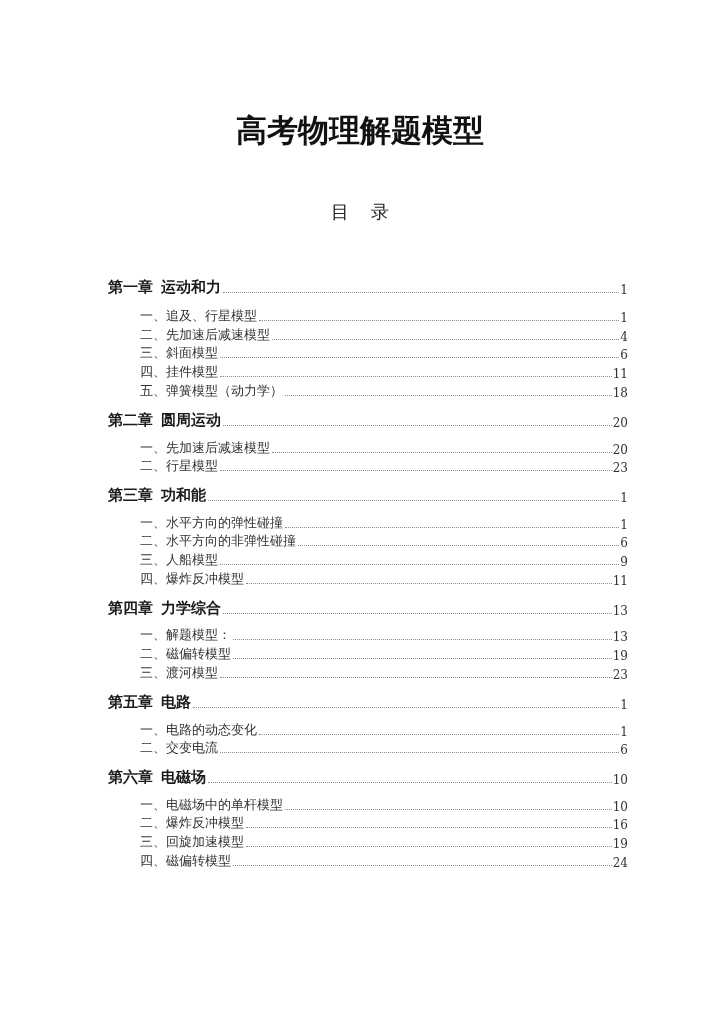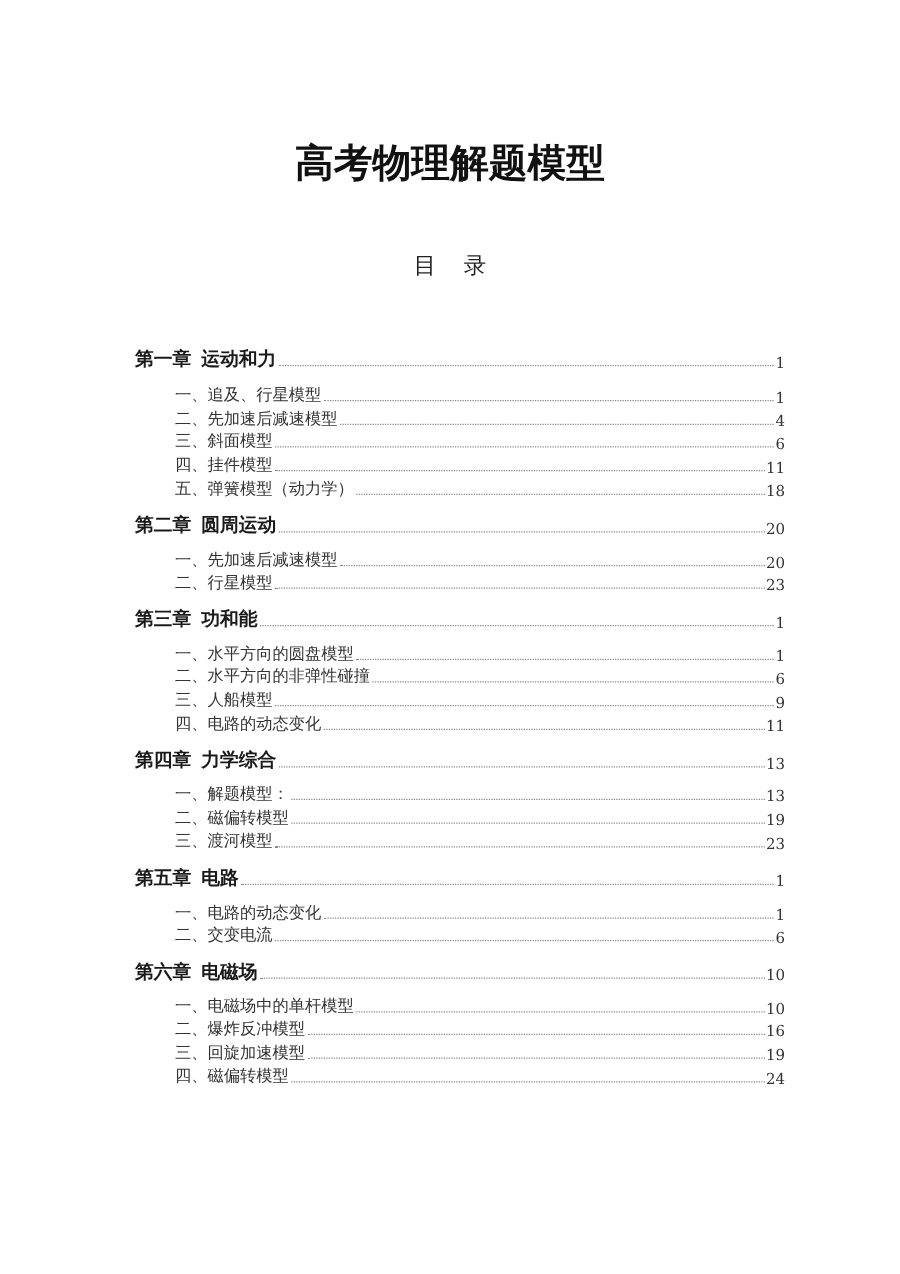--- a/index.html
+++ b/index.html
@@ -151,36 +151,36 @@
       <span class="leader"></span>
       <span class="page-no">23</span>
     </div>
 
     <div class="row chapter" style="top:471px">
       <span class="label"><span class="num">第三章</span><span>功和能</span></span>
       <span class="leader"></span>
       <span class="page-no">1</span>
     </div>
     <div class="row section" style="top:500px">
-      <span class="label">一、水平方向的圆盘模型</span>
+      <span class="label">一、水平方向的弹性碰撞</span>
       <span class="leader"></span>
       <span class="page-no">1</span>
     </div>
     <div class="row section" style="top:518px">
       <span class="label">二、水平方向的非弹性碰撞</span>
       <span class="leader"></span>
       <span class="page-no">6</span>
     </div>
     <div class="row section" style="top:537px">
       <span class="label">三、人船模型</span>
       <span class="leader"></span>
       <span class="page-no">9</span>
     </div>
     <div class="row section" style="top:556px">
-      <span class="label">四、电路的动态变化</span>
+      <span class="label">四、爆炸反冲模型</span>
       <span class="leader"></span>
       <span class="page-no">11</span>
     </div>
 
     <div class="row chapter" style="top:584px">
       <span class="label"><span class="num">第四章</span><span>力学综合</span></span>
       <span class="leader"></span>
       <span class="page-no">13</span>
     </div>
     <div class="row section" style="top:612px">

